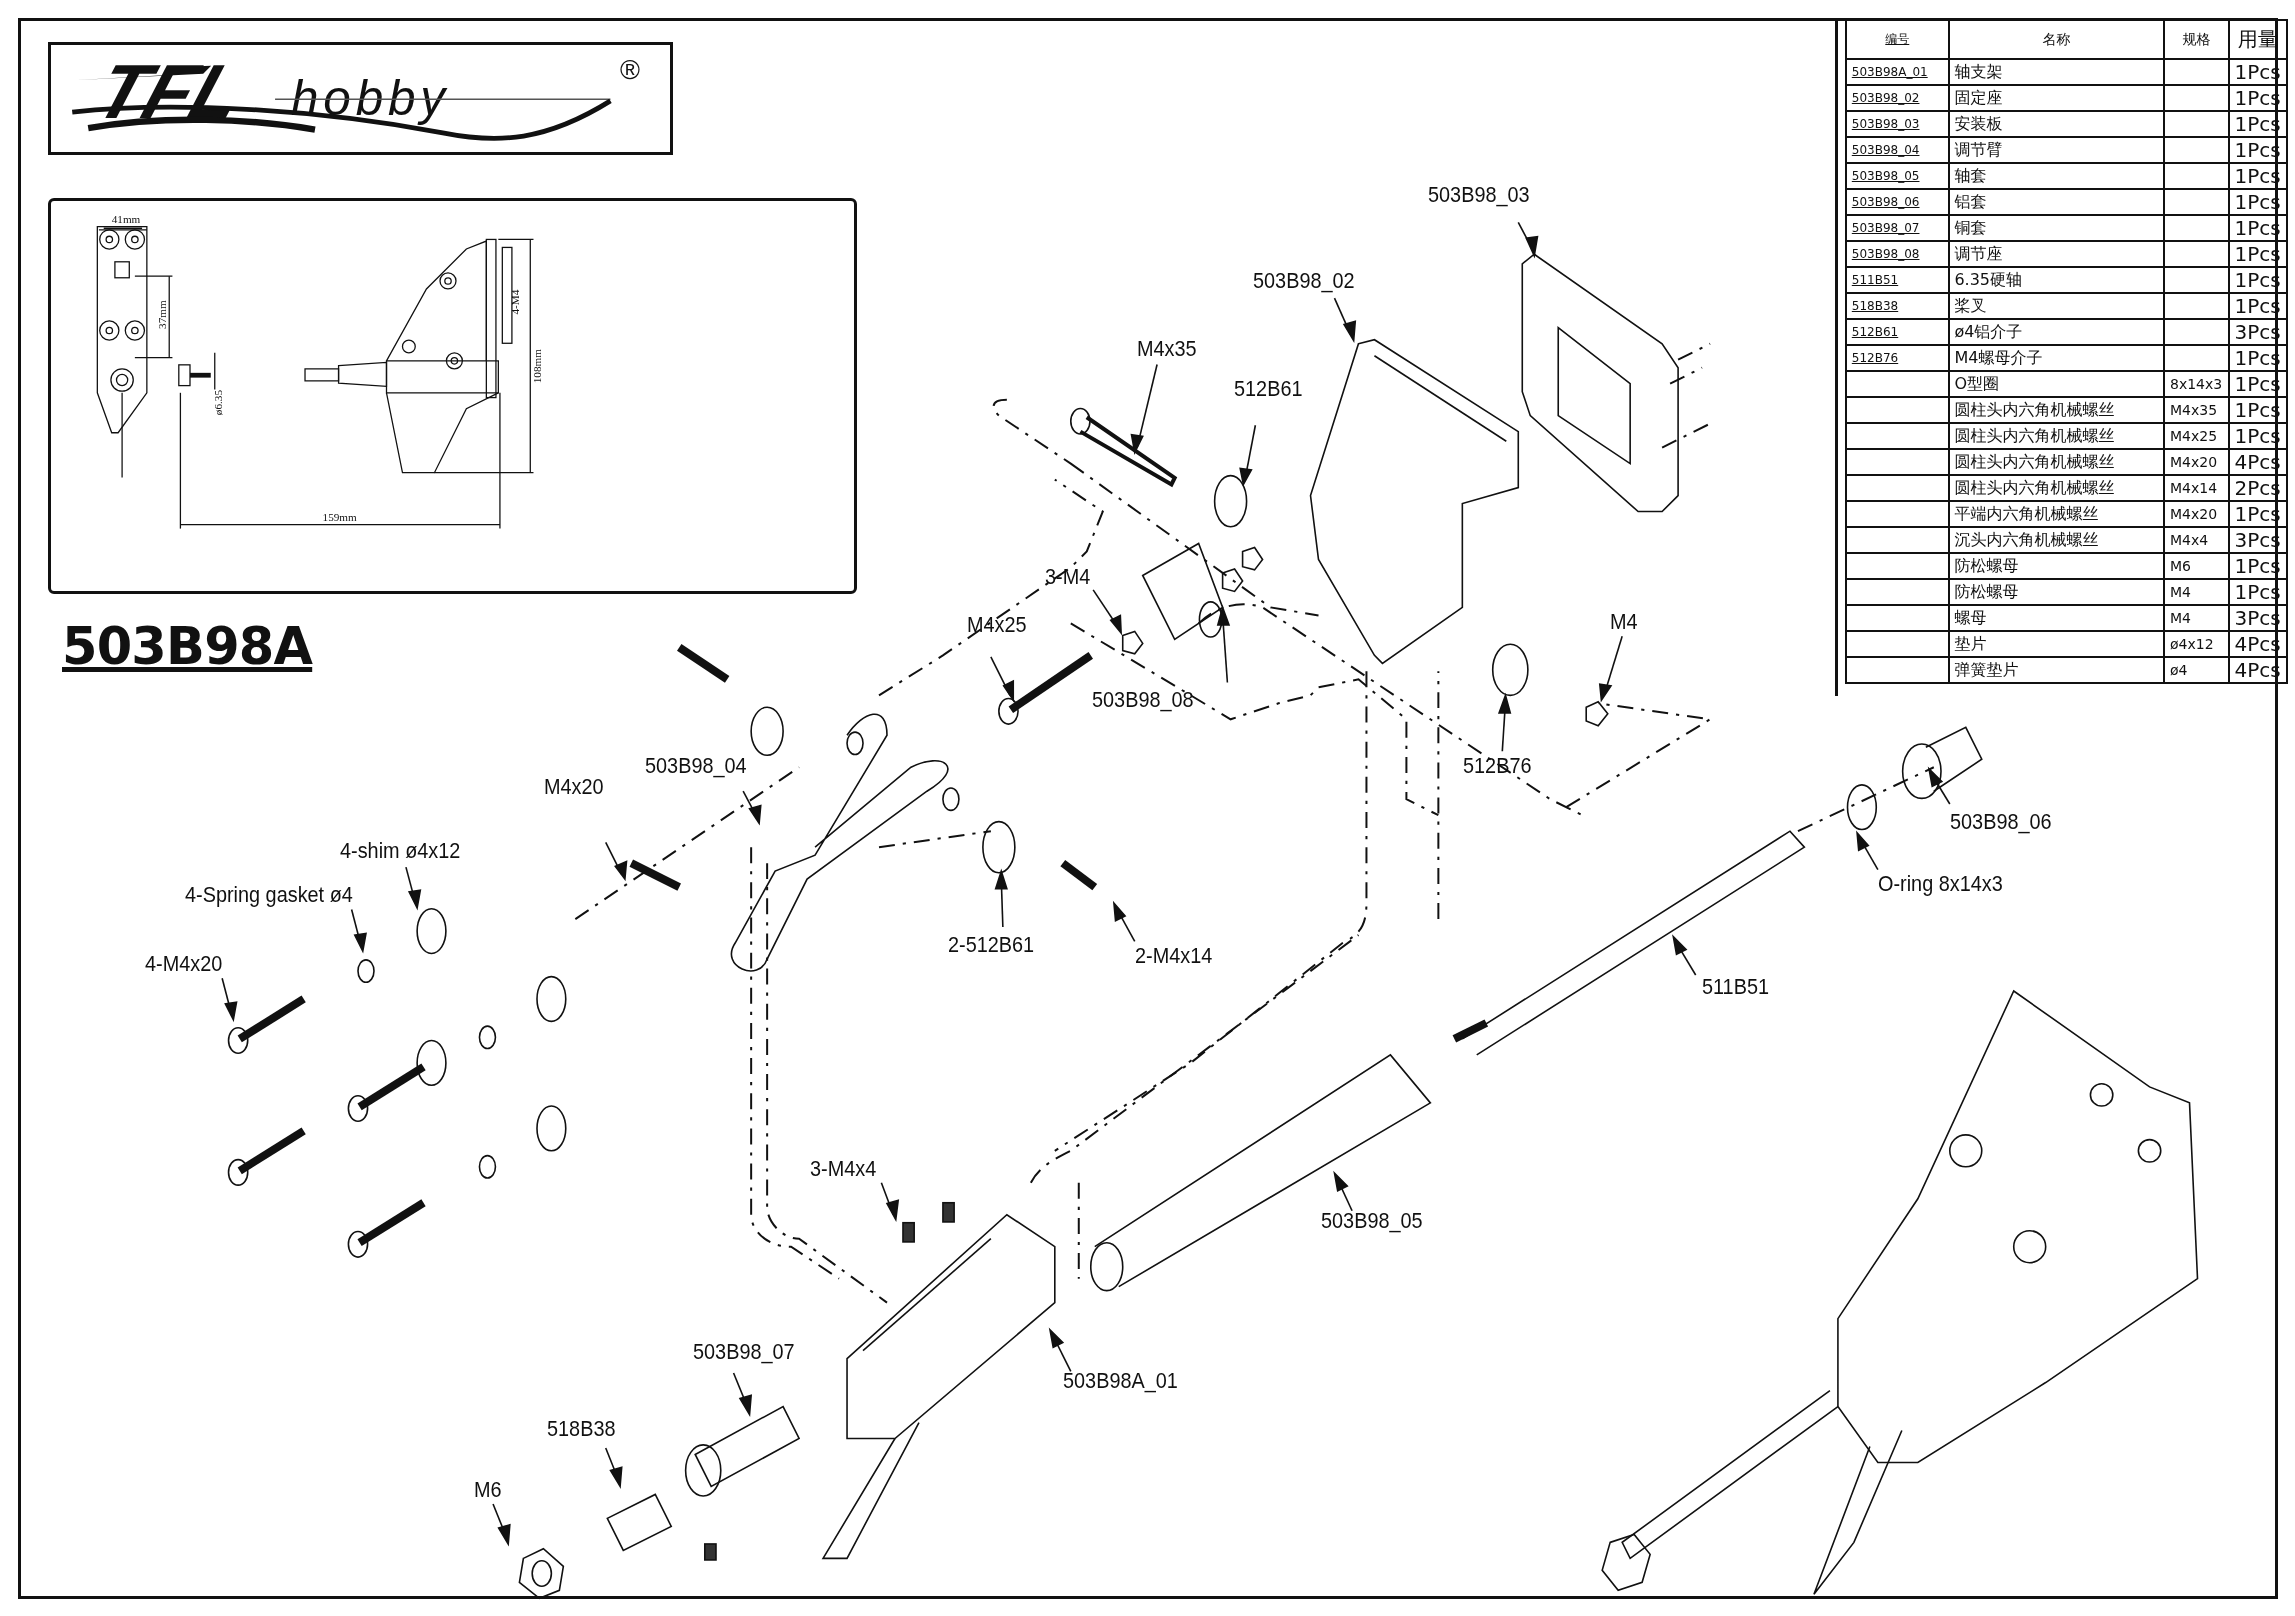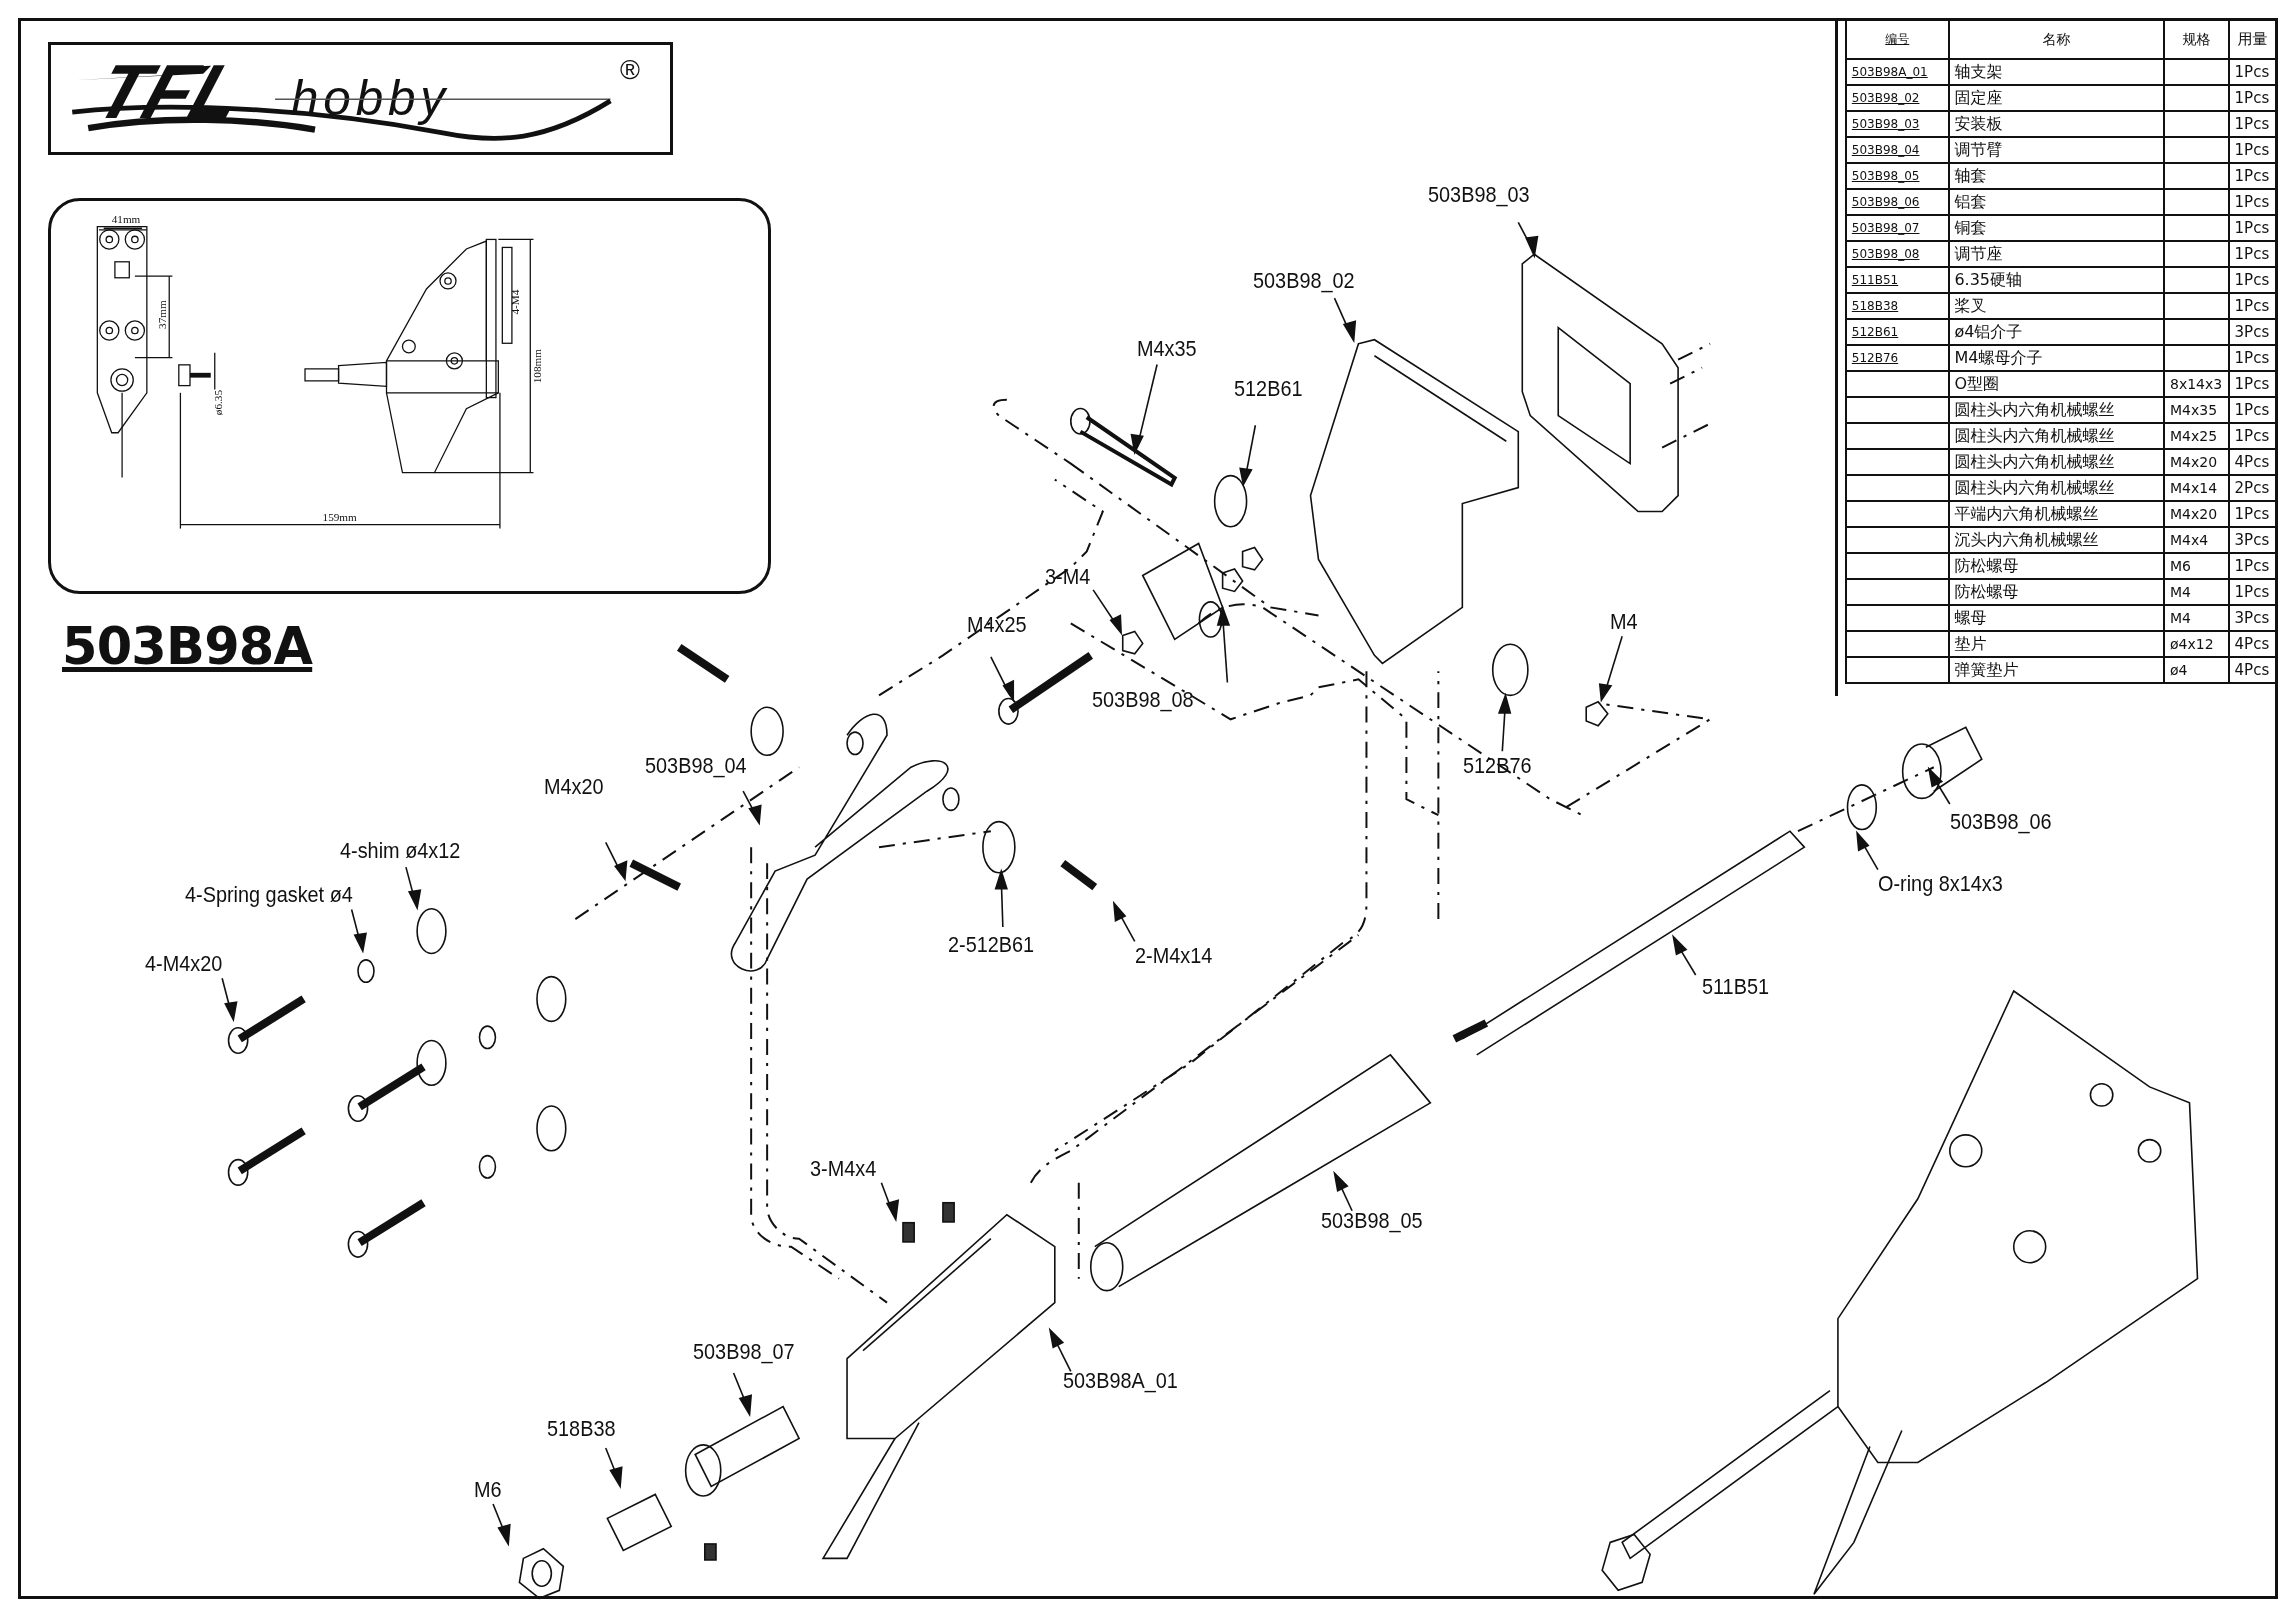--- a/index.html
+++ b/index.html
@@ -1,32 +1,32 @@
 <!DOCTYPE html>
 <html style="font-size:12.8px"><head>
 <meta charset="utf-8">
 <style>
   html, body { margin:0; padding:0; background:#fff; }
   body { width:2295px; height:1616px; position:relative; overflow:hidden;
          font-family:"Liberation Sans", "DejaVu Sans", sans-serif; color:#111; }
   .frame { position:absolute; left:17.6px; top:17.6px; width:2260px; height:1581px; border:3.2px solid #111; box-sizing:border-box; }
   .logo-box { position:absolute; left:48px; top:42px; width:625px; height:113px; border:3.2px solid #111; box-sizing:border-box; background:#fff; }
   .logo-box svg { position:absolute; left:0; top:0; }
-  .dim-box { position:absolute; left:48px; top:198px; width:723px; height:396px; border:3.2px solid #111; border-radius:32px; box-sizing:border-box; background:#fff; }
+  .dim-box { position:absolute; left:48px; top:198px; width:809px; height:396px; border:3.2px solid #111; border-radius:6px; box-sizing:border-box; background:#fff; }
   .dim-box svg { position:absolute; left:0; top:0; }
   .model-no { position:absolute; left:62px; top:617px; font-size:51px; font-weight:bold; letter-spacing:-0.8px;
               font-family:"DejaVu Sans", sans-serif;text-decoration:underline; }
   
   .bom { position:absolute; left:1845px; top:19px; border-collapse:collapse; font-family:"DejaVu Sans", sans-serif; }
   .bom td, .bom th { border:2.4px solid #111; padding:0 4.8px; height:24px; font-size:16px; white-space:nowrap; font-weight:normal; text-align:left; }
   .bom th { height:37px; font-size:14px; text-align:center; }
   .bom .c-code { width:91px; font-size:12px;text-decoration:underline; }
   .bom .c-name { width:204px; }
   .bom .c-spec { width:53px; font-size:14px; }
-  .bom .c-qty { width:36px; font-size:15px;margin-left:35px; }
+  .bom .c-qty { width:36px; font-size:20px;margin-left:35px; }
   .bom-wrap { position:absolute; left:1835px; top:17.6px; width:440px; height:678px; border-left:3.2px solid #111; }
   
   .drawing { position:absolute; left:0; top:0; }
   .callout { position:absolute; font-size:21.6px; white-space:nowrap; transform:scaleX(0.92); transform-origin:left top; }
 </style>
 </head>
 <body>
 
 <div class="frame"></div>
 

